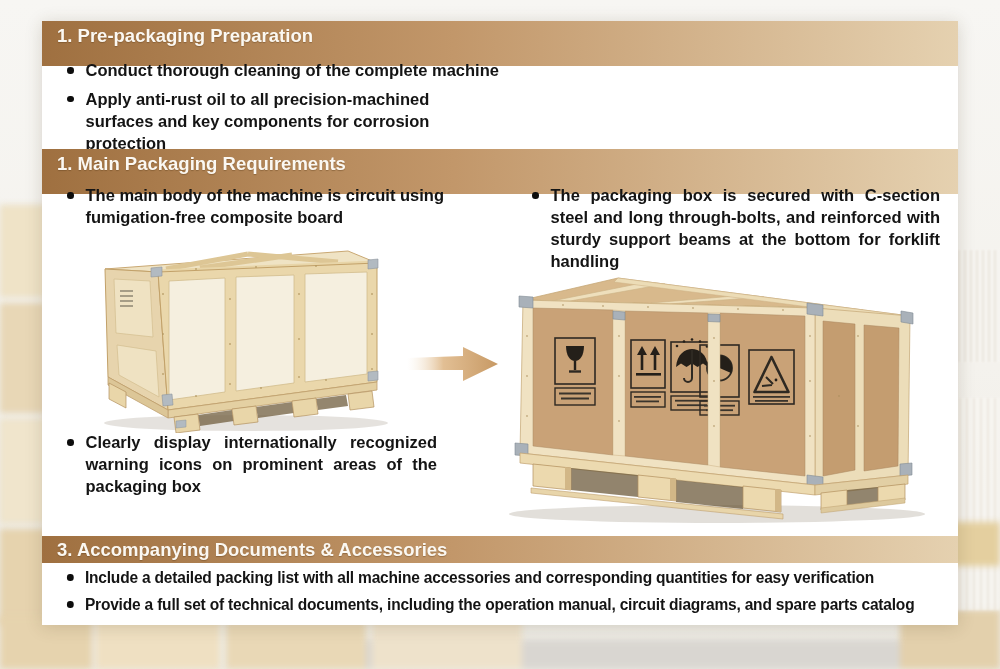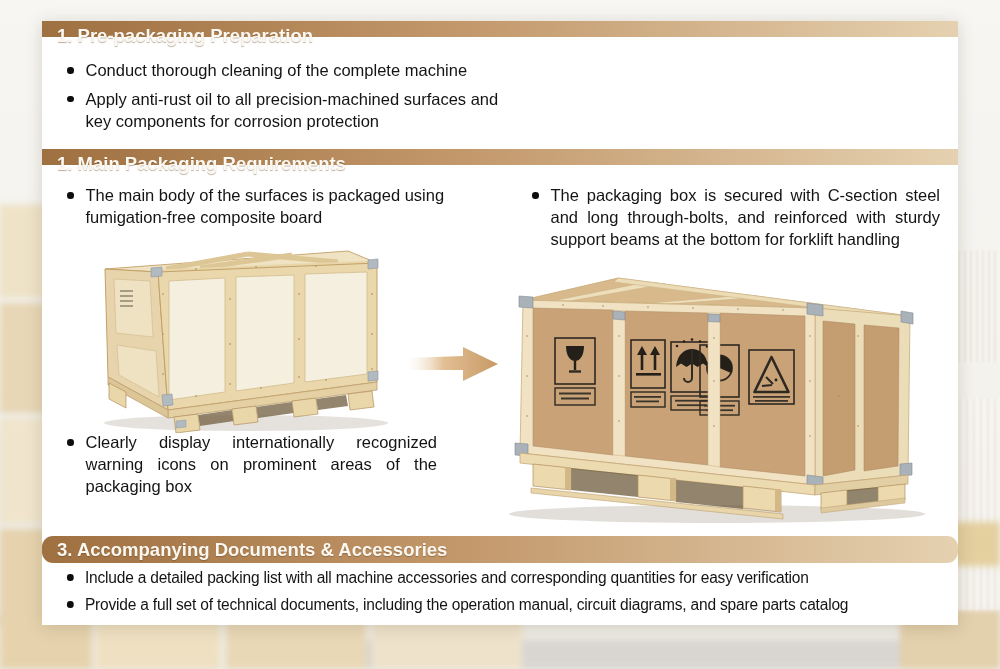--- a/index.html
+++ b/index.html
@@ -29,30 +29,30 @@
   .bg-right-strip div{position:absolute;left:0;width:48px;}
   .shelfA{top:250px;height:112px;background:repeating-linear-gradient(90deg,#e9e4da 0 2px,#f7f5f1 2px 6px);opacity:.85;filter:blur(1px);}
   .shelfB{top:398px;height:212px;background:repeating-linear-gradient(90deg,#ece7dd 0 2px,#f8f6f2 2px 7px);opacity:.8;filter:blur(1px);}
   .blobC{top:522px;height:44px;background:#e4cf9f;filter:blur(3px);}
   
   .card{
     position:absolute;left:42px;top:21px;width:916px;height:604px;
     background:#ffffff;box-shadow:0 2px 16px rgba(70,55,30,.18);
   }
   .bar{
-    position:absolute;left:0;width:916px;height:16px;
+    position:absolute;left:0;width:916px;height:45px;
     background:linear-gradient(90deg,#9f7040 0%,#c2976a 45%,#e5d1b0 100%);
     color:#fbf8f2;font-weight:bold;font-size:18.5px;line-height:29px;
     padding-left:15px;box-sizing:border-box;
     text-shadow:0 1px 1px rgba(92,61,26,.4);
   }
   .bar1{top:0;}
   .bar2{top:128px;}
-  .bar3{top:515px;height:27px;line-height:27px;border-radius:11px;}
-  .blk{position:absolute;}
+  .bar3{top:515px;height:27px;line-height:27px;}
+  .blk{position:absolute;font-weight:bold;}
   .bullet{display:flex;margin-bottom:7px;}
   .dot{flex:none;width:6.5px;height:6.5px;border-radius:50%;background:#0d0d0d;margin:7px 12px 0 2px;}
   .bt{font-size:16.5px;line-height:1.33;color:#141414;}
   .just .bt{text-align:justify;display:block;width:100%;}
   .s1-left{left:23px;top:39px;width:436px;}
   .s1-right{left:488px;top:39px;width:404px;}
   .s2-left-top{left:23px;top:164px;width:436px;}
   .s2-left-bottom{left:23px;top:411px;width:372px;}
   .s2-right{left:488px;top:164px;width:410px;}
   .s3{left:23px;top:546px;width:886px;text-align:center;}
@@ -106,21 +106,21 @@
   <div class="blk s1-right">
   </div>
 
   <div class="bar bar2">
     <span>1. Main Packaging Requirements</span>
   </div>
 
   <div class="blk s2-left-top">
     <div class="bullet">
       <span class="dot"></span>
-      <span class="bt">The main body of the surfaces is packaged using fumigation-free composite board</span>
+      <span class="bt">The main body of the machine is circuit using fumigation-free composite board</span>
     </div>
   </div>
 
   <svg class="crate-left" viewBox="0 0 292 184">
     <ellipse cx="150" cy="174" rx="142" ry="8" fill="rgba(110,95,70,0.18)"></ellipse>
     <polygon points="62,23 281,14 252,2 9,20" fill="#efe3c4" stroke="#c9a873" stroke-width="1"></polygon>
     <path d="M70,20 L152,5 M152,5 L242,13 M104,19 L196,6" stroke="#ddc695" stroke-width="5" fill="none"></path>
     <path d="M62,23 L281,14" stroke="#e8d5a8" stroke-width="5"></path>
     <polygon points="9,20 62,23 72,161 12,128" fill="#e7d4ad" stroke="#c2a169" stroke-width="1"></polygon>
     <polygon points="18,30 54,32 57,88 20,84" fill="#efe2c2" stroke="#d3bd8e" stroke-width="0.7"></polygon>

